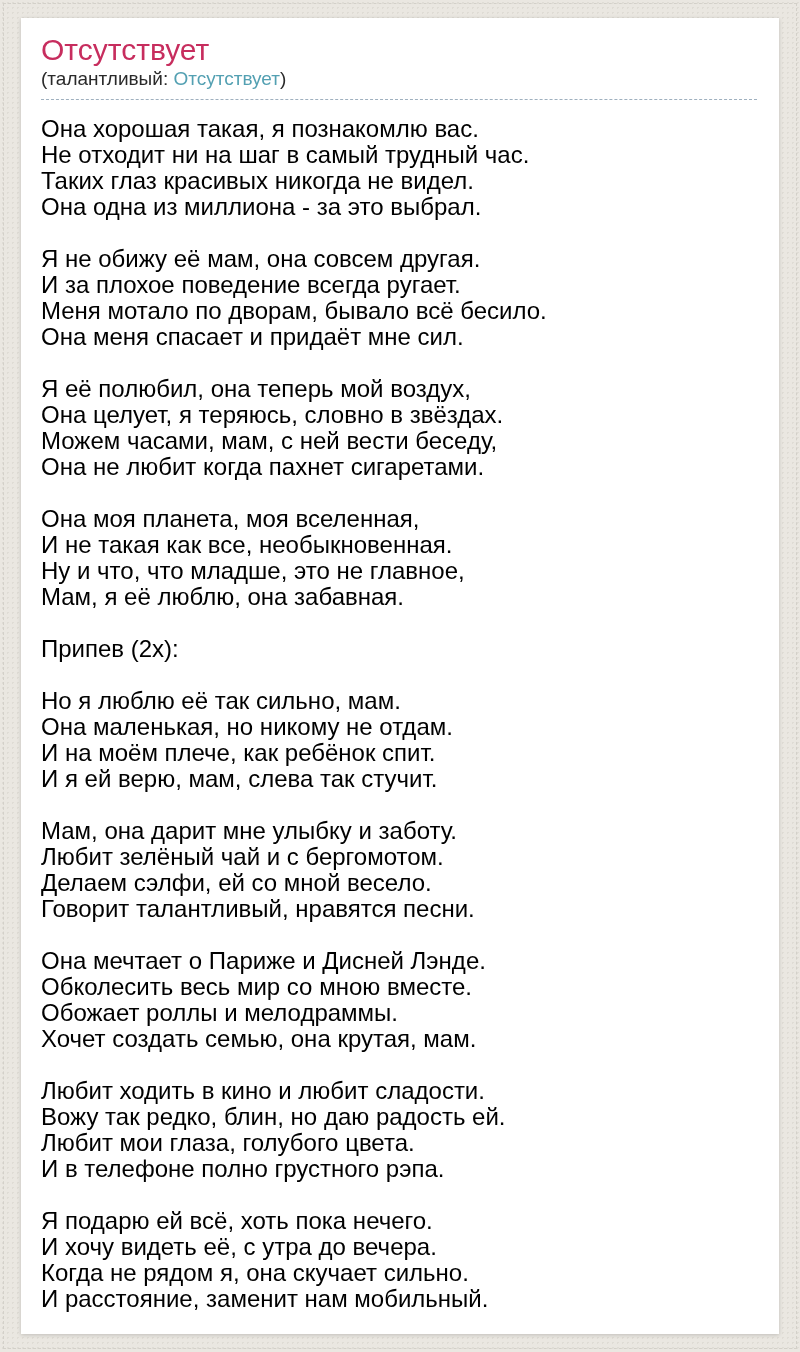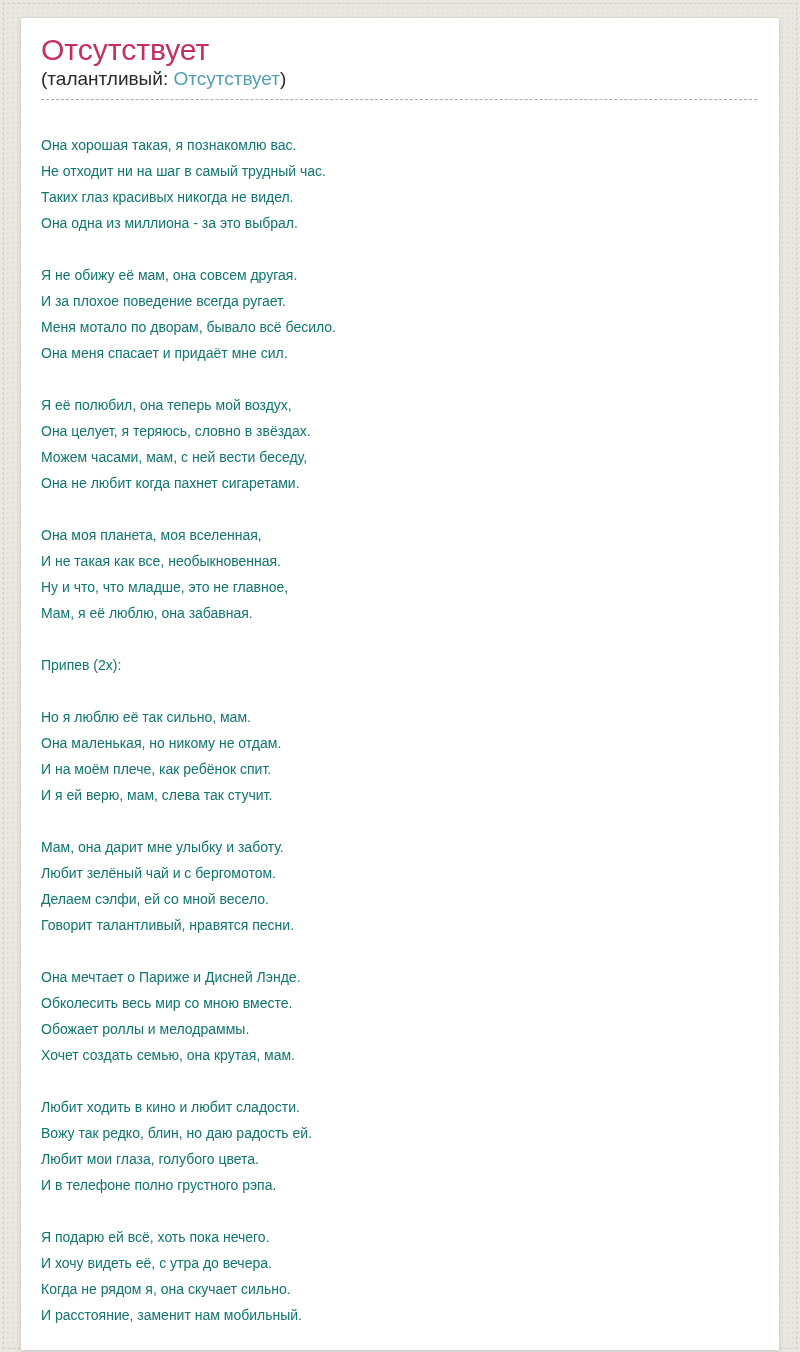--- a/index.html
+++ b/index.html
@@ -48,24 +48,24 @@
   .artist-link {
     color: #53a0b2;
     text-decoration: none;
     cursor: pointer;
   }
   .header-block {
     border-bottom: 1px dashed #9fb0bf;
     padding-bottom: 9px;
   }
   .lyrics {
-    margin-top: 32px;
-    font-size: 14px;
+    margin-top: 16px;
+    font-size: 24px;
     line-height: 26px;
-    color: #0f766e;
+    color: #000000;
     white-space: pre-line;
   }
 </style>
 </head>
 <body>
 
 <div class="page-border"></div>
 
 <div class="card">
   <div class="header-block">

